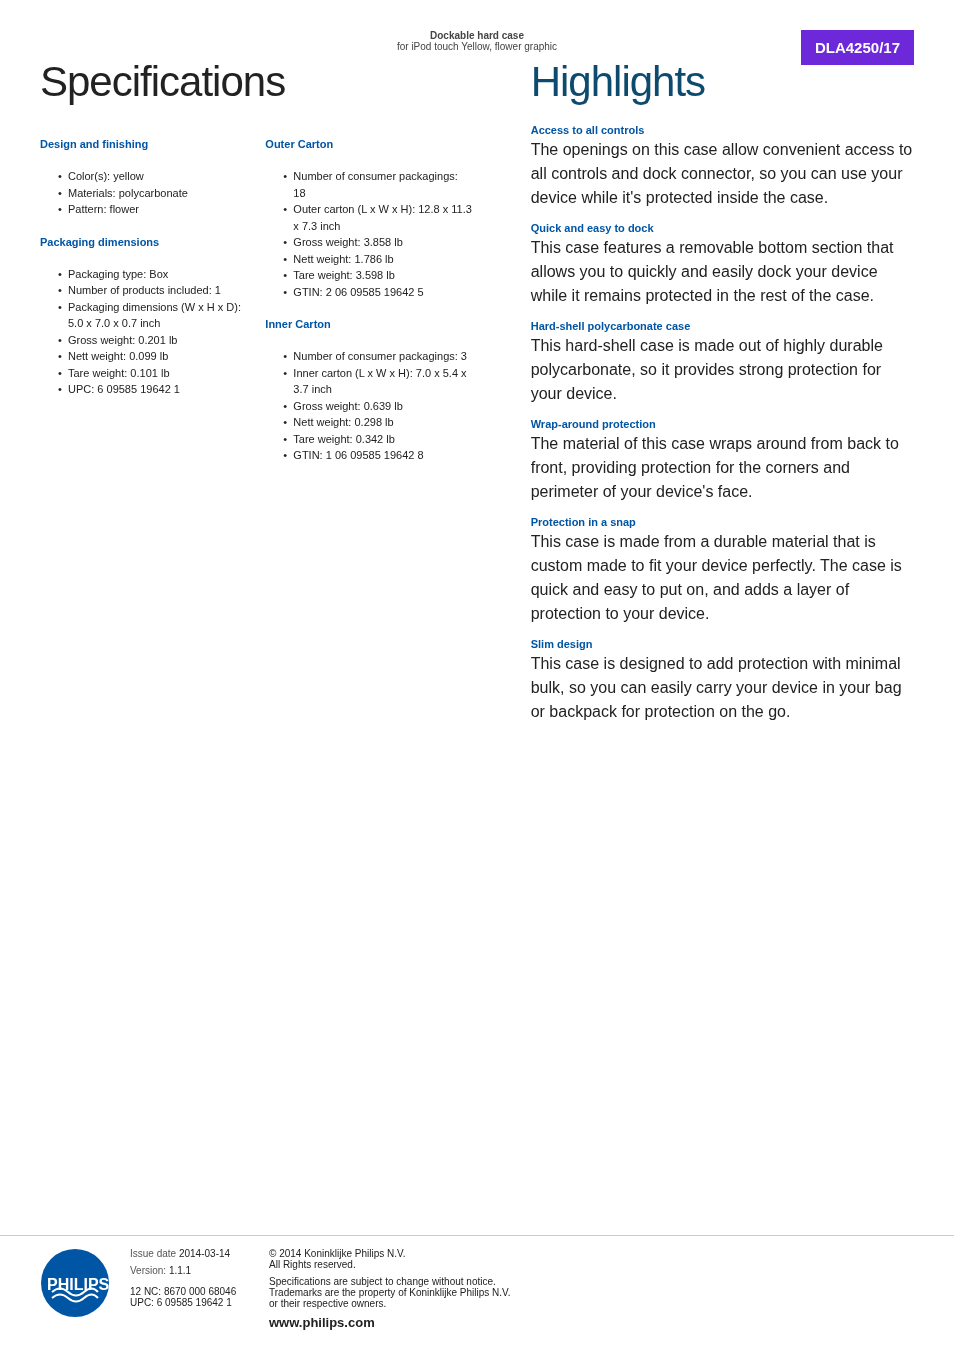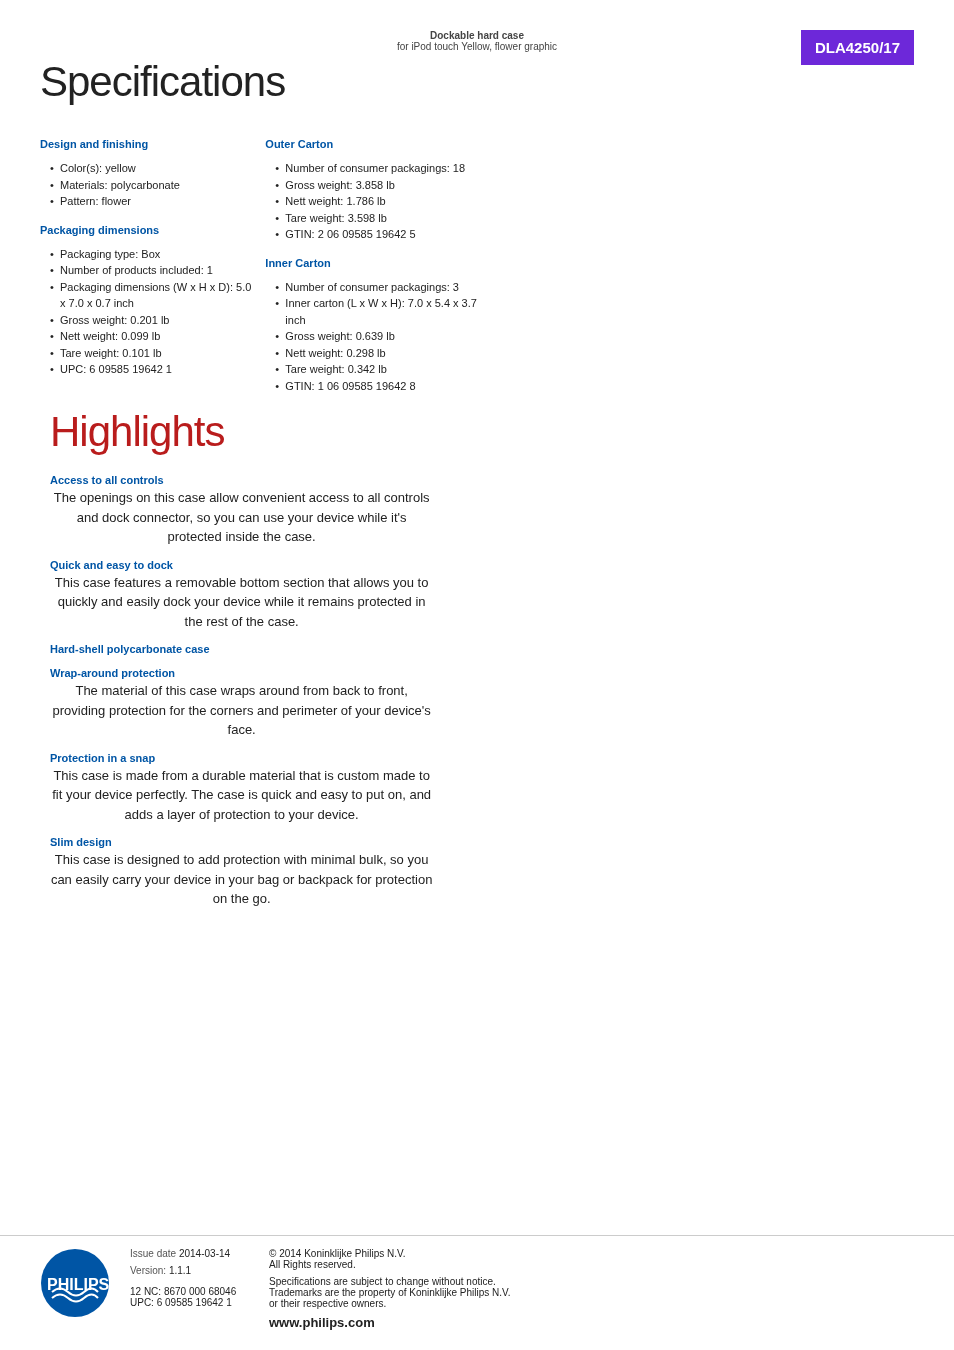--- a/index.html
+++ b/index.html
@@ -40,21 +40,20 @@
       color: #fff;
       font-size: 15px;
       font-weight: bold;
       padding: 9px 14px;
     }
     
     .two-col {
       display: flex;
       gap: 0;
       margin-top: 0;
-      flex-direction: column;
     }
     .left-col {
       width: 55%;
       padding-right: 30px;
     }
     .right-col {
       width: 45%;
       padding-left: 10px;
       border-left: none;
     }
@@ -65,39 +64,39 @@
       color: #222;
       font-family: Arial, Helvetica, sans-serif;
       margin-bottom: 18px;
       margin-top: 4px;
       letter-spacing: -1px;
     }
     
     .highlights-title {
       font-size: 42px;
       font-weight: normal;
-      color: #b91c1c;
+      color: #0c4a6e;
       font-family: Arial, Helvetica, sans-serif;
       margin-bottom: 18px;
       margin-top: 4px;
       letter-spacing: -1px;
     }
     
     .section-heading {
       font-size: 11px;
       font-weight: bold;
       color: #0055a5;
       margin-top: 14px;
       margin-bottom: 4px;
     }
     
     .bullet-list {
       list-style: none;
       padding: 0;
-      margin: 10px;
+      margin: 18px;
     }
     .bullet-list li {
       font-size: 11px;
       color: #222;
       line-height: 1.5;
       padding-left: 10px;
       position: relative;
     }
     .bullet-list li::before {
       content: "•";
@@ -108,24 +107,23 @@
     .highlight-section {
       margin-bottom: 12px;
     }
     .highlight-section .hl-title {
       font-size: 11px;
       font-weight: bold;
       color: #0055a5;
       margin-bottom: 2px;
     }
     .highlight-section .hl-text {
-      font-size: 13px;
+      font-size: 16px;
       color: #222;
       line-height: 1.5;
-      text-align: center;
     }
     
     .spec-sub-cols {
       display: flex;
     }
     .spec-sub-col {
       flex: 1;
     }
     
     .footer {
@@ -208,20 +206,21 @@
             <li>Tare weight: 0.101 lb</li>
             <li>UPC: 6 09585 19642 1</li>
           </ul>
         </div>
 
         <div class="spec-sub-col">
 
           <div class="section-heading">Outer Carton</div>
           <ul class="bullet-list">
             <li>Number of consumer packagings: 18</li>
+            <li>Outer carton (L x W x H): 12.8 x 11.3 x 7.3 inch</li>
             <li>Gross weight: 3.858 lb</li>
             <li>Nett weight: 1.786 lb</li>
             <li>Tare weight: 3.598 lb</li>
             <li>GTIN: 2 06 09585 19642 5</li>
           </ul>
 
           <div class="section-heading">Inner Carton</div>
           <ul class="bullet-list">
             <li>Number of consumer packagings: 3</li>
             <li>Inner carton (L x W x H): 7.0 x 5.4 x 3.7 inch</li>
@@ -242,20 +241,21 @@
         <div class="hl-text">The openings on this case allow convenient access to all controls and dock connector, so you can use your device while it's protected inside the case.</div>
       </div>
 
       <div class="highlight-section">
         <div class="hl-title">Quick and easy to dock</div>
         <div class="hl-text">This case features a removable bottom section that allows you to quickly and easily dock your device while it remains protected in the rest of the case.</div>
       </div>
 
       <div class="highlight-section">
         <div class="hl-title">Hard-shell polycarbonate case</div>
+        <div class="hl-text">This hard-shell case is made out of highly durable polycarbonate, so it provides strong protection for your device.</div>
       </div>
 
       <div class="highlight-section">
         <div class="hl-title">Wrap-around protection</div>
         <div class="hl-text">The material of this case wraps around from back to front, providing protection for the corners and perimeter of your device's face.</div>
       </div>
 
       <div class="highlight-section">
         <div class="hl-title">Protection in a snap</div>
         <div class="hl-text">This case is made from a durable material that is custom made to fit your device perfectly. The case is quick and easy to put on, and adds a layer of protection to your device.</div>

